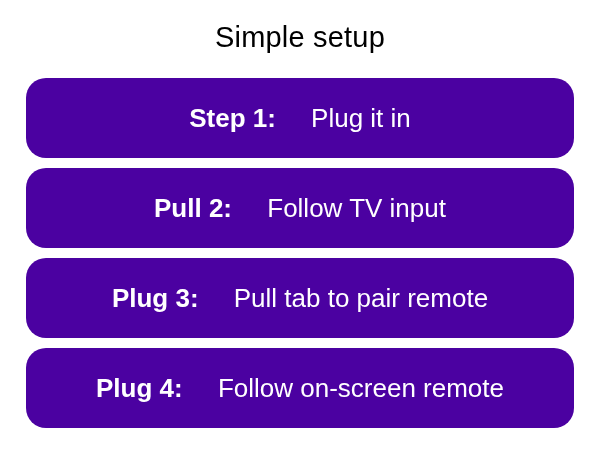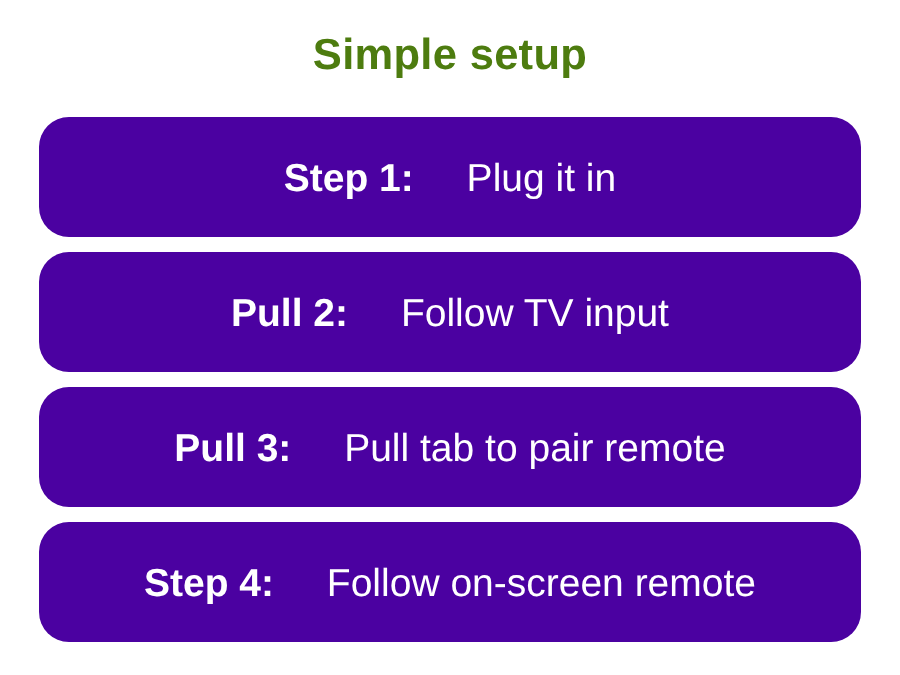--- a/index.html
+++ b/index.html
@@ -13,22 +13,22 @@
       height: 450px;
       background: #ffffff;
       font-family: "Liberation Sans", sans-serif;
       overflow: hidden;
     }
     .page-title {
       padding-top: 20px;
       text-align: center;
       font-size: 29px;
       line-height: 34px;
-      font-weight: 700;
-      color: #4d7c0f;
+      font-weight: 400;
+      color: #000000;
       letter-spacing: 0.2px;
     }
     .steps {
       display: flex;
       flex-direction: column;
       gap: 10px;
       margin: 24px 26px 0 26px;
     }
     .step-pill {
       height: 80px;
@@ -60,21 +60,21 @@
 
     <div class="step-pill">
       <span class="step-label">Step 1:</span><span class="step-text"> Plug it in</span>
     </div>
 
     <div class="step-pill">
       <span class="step-label">Pull 2:</span><span class="step-text"> Follow TV input</span>
     </div>
 
     <div class="step-pill">
-      <span class="step-label">Pull 3:</span><span class="step-text"> Pull tab to pair remote</span>
+      <span class="step-label">Plug 3:</span><span class="step-text"> Pull tab to pair remote</span>
     </div>
 
     <div class="step-pill">
-      <span class="step-label">Step 4:</span><span class="step-text"> Follow on-screen remote</span>
+      <span class="step-label">Plug 4:</span><span class="step-text"> Follow on-screen remote</span>
     </div>
 
   </div>
 </div>
 
 </body></html>

